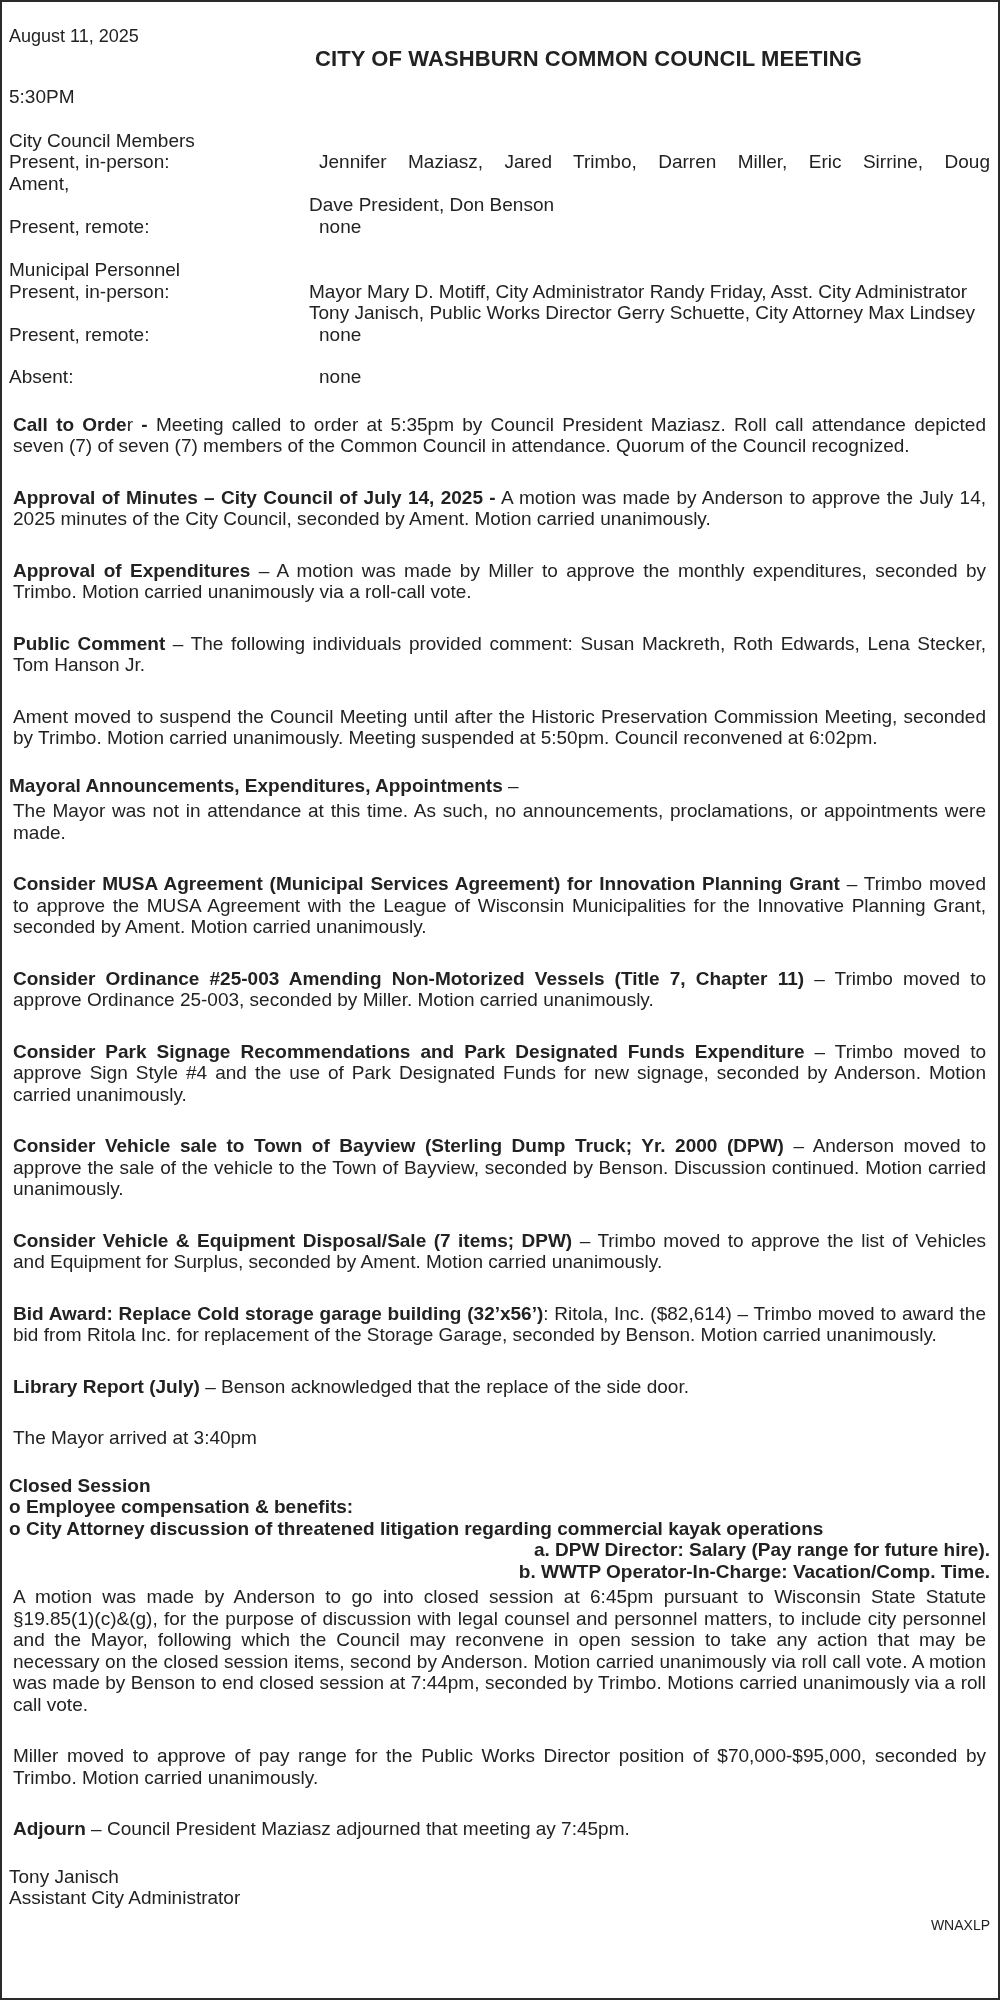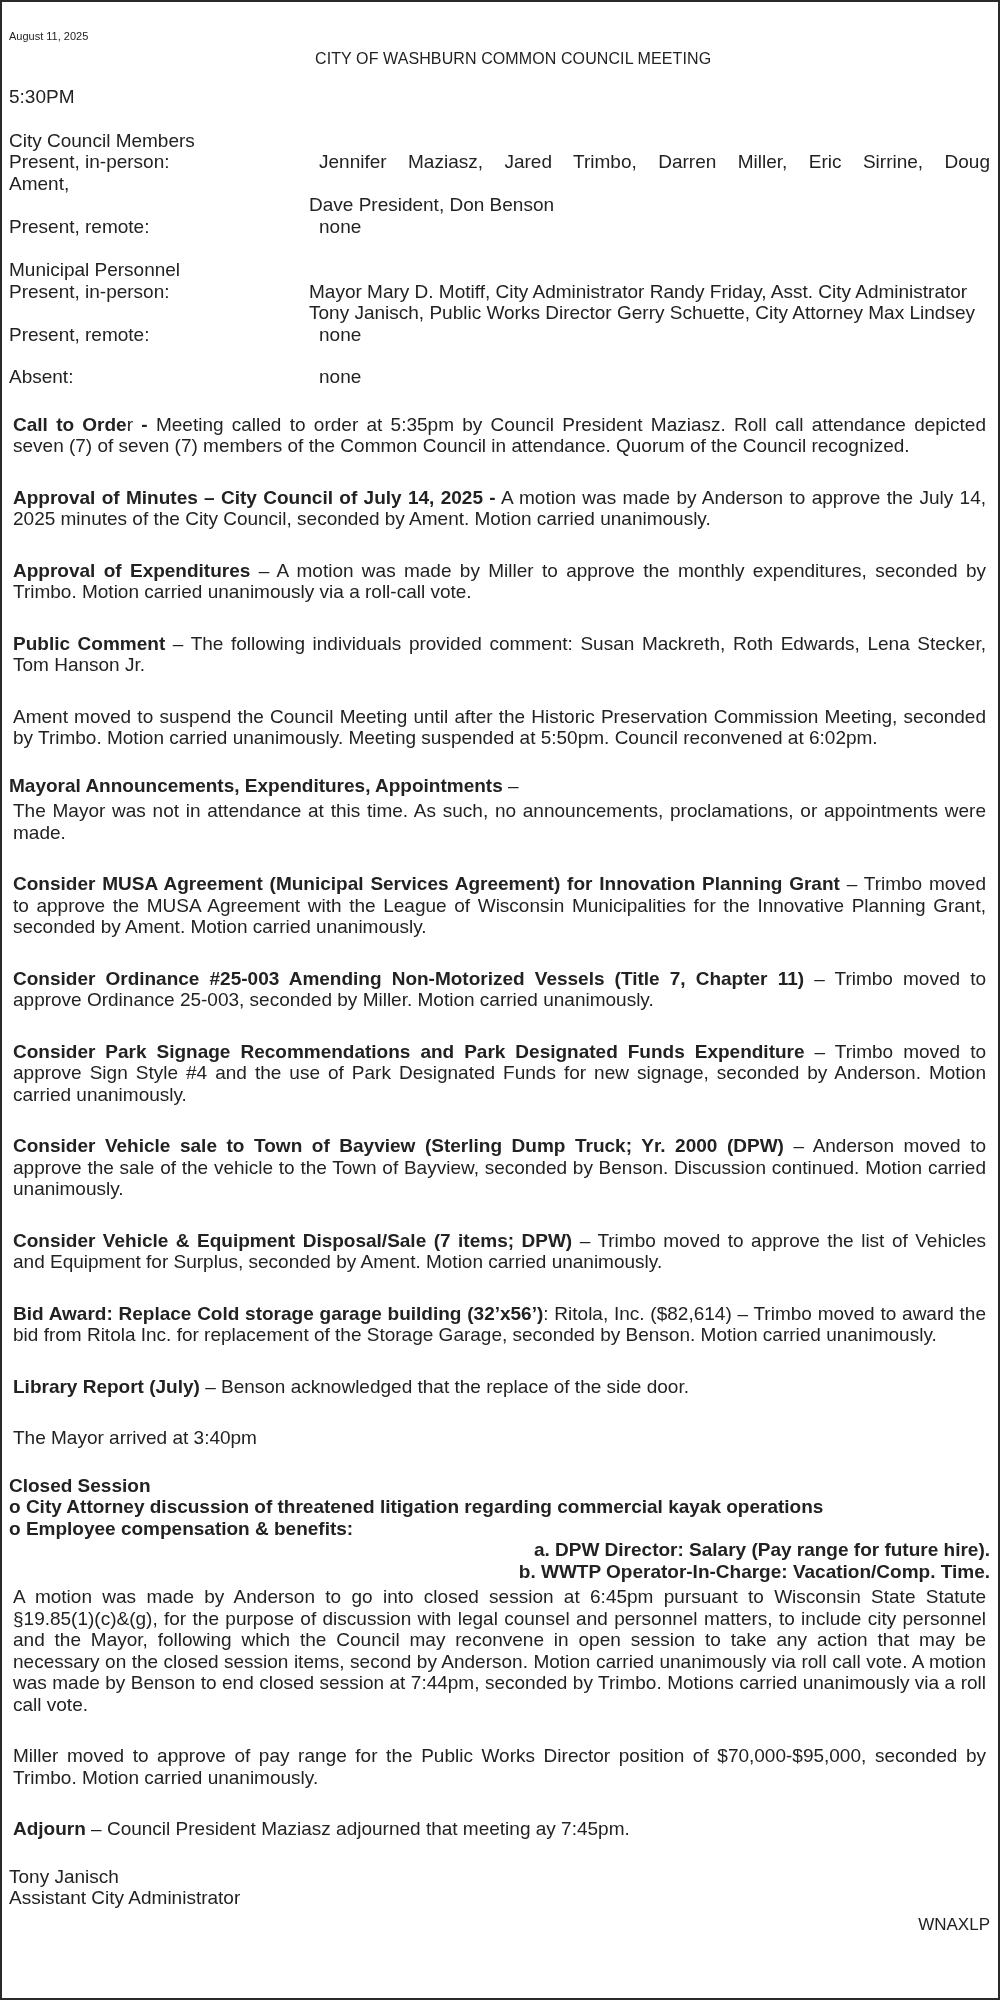--- a/index.html
+++ b/index.html
@@ -19,27 +19,27 @@
       height: 2000px;
       border: 2px solid #2a2a2a;
       background: #ffffff;
       color: #222222;
       font-family: "Liberation Sans", sans-serif;
       font-size: 19px;
       line-height: 21.5px;
       padding: 26px 8px 0 7px;
     }
     .date {
-      font-size: 11px;
+      font-size: 18px;
       line-height: 16px;
       margin: 0;
     }
     .title {
-      font-weight: normal;
-      font-size: 16px;
+      font-weight: bold;
+      font-size: 22px;
       line-height: 22px;
       margin: 4px 0 0 306px;
       letter-spacing: 0.1px;
     }
     .row {
       display: flex;
     }
     .row .lbl {
       width: 306px;
       flex: 0 0 306px;
@@ -74,21 +74,21 @@
     }
     .closed-list {
       font-weight: bold;
     }
     .closed-list .sub {
       padding-left: 85px;
       text-align: right;
     }
     .code {
       text-align: right;
-      font-size: 17px;
+      font-size: 14px;
       line-height: 16px;
       margin-top: 8px;
     }
   </style>
 </head>
 <body>
 
 <div class="page">
 
   <div class="date">August 11, 2025</div>
@@ -167,22 +167,22 @@
   <div class="gap"></div>
 
   <p><b>Library Report (July)</b><span> – Benson acknowledged that the replace of the side door.</span></p>
   <div class="gap"></div>
 
   <p>The Mayor arrived at 3:40pm</p>
   <div class="gap"></div>
 
   <div class="closed-list">
     <div>Closed Session</div>
+    <div>o Employee compensation &amp; benefits:</div>
     <div>o City Attorney discussion of threatened litigation regarding commercial kayak operations</div>
-    <div>o Employee compensation &amp; benefits:</div>
     <div class="sub">a.  DPW Director: Salary (Pay range for future hire).</div>
     <div class="sub">b.  WWTP Operator-In-Charge: Vacation/Comp. Time.</div>
   </div>
   <p>A motion was made by Anderson to go into closed session at 6:45pm pursuant to Wisconsin State Statute §19.85(1)(c)&amp;(g), for the purpose of discussion with legal counsel and personnel matters, to include city personnel and the Mayor, following which the Council may reconvene in open session to take any action that may be necessary on the closed session items, second by Anderson. Motion carried unanimously via roll call vote.  A motion was made by Benson to end closed session at 7:44pm, seconded by Trimbo.  Motions carried unanimously via a roll call vote.</p>
   <div class="gap"></div>
 
   <p>Miller moved to approve of pay range for the Public Works Director position of $70,000-$95,000, seconded by Trimbo.  Motion carried unanimously.</p>
   <div class="gap"></div>
 
   <p><b>Adjourn</b><span> – Council President Maziasz adjourned that meeting ay 7:45pm.</span></p>

